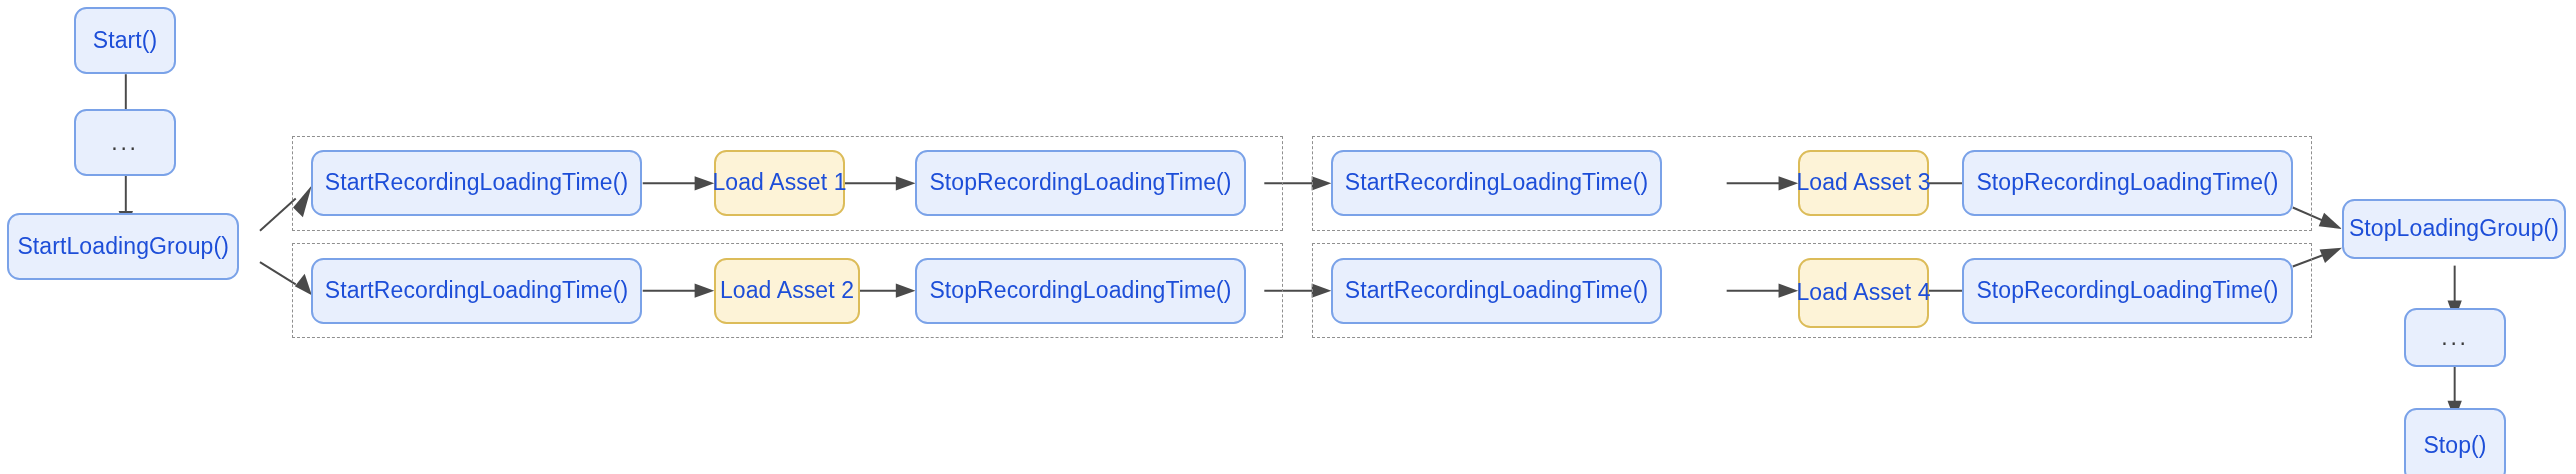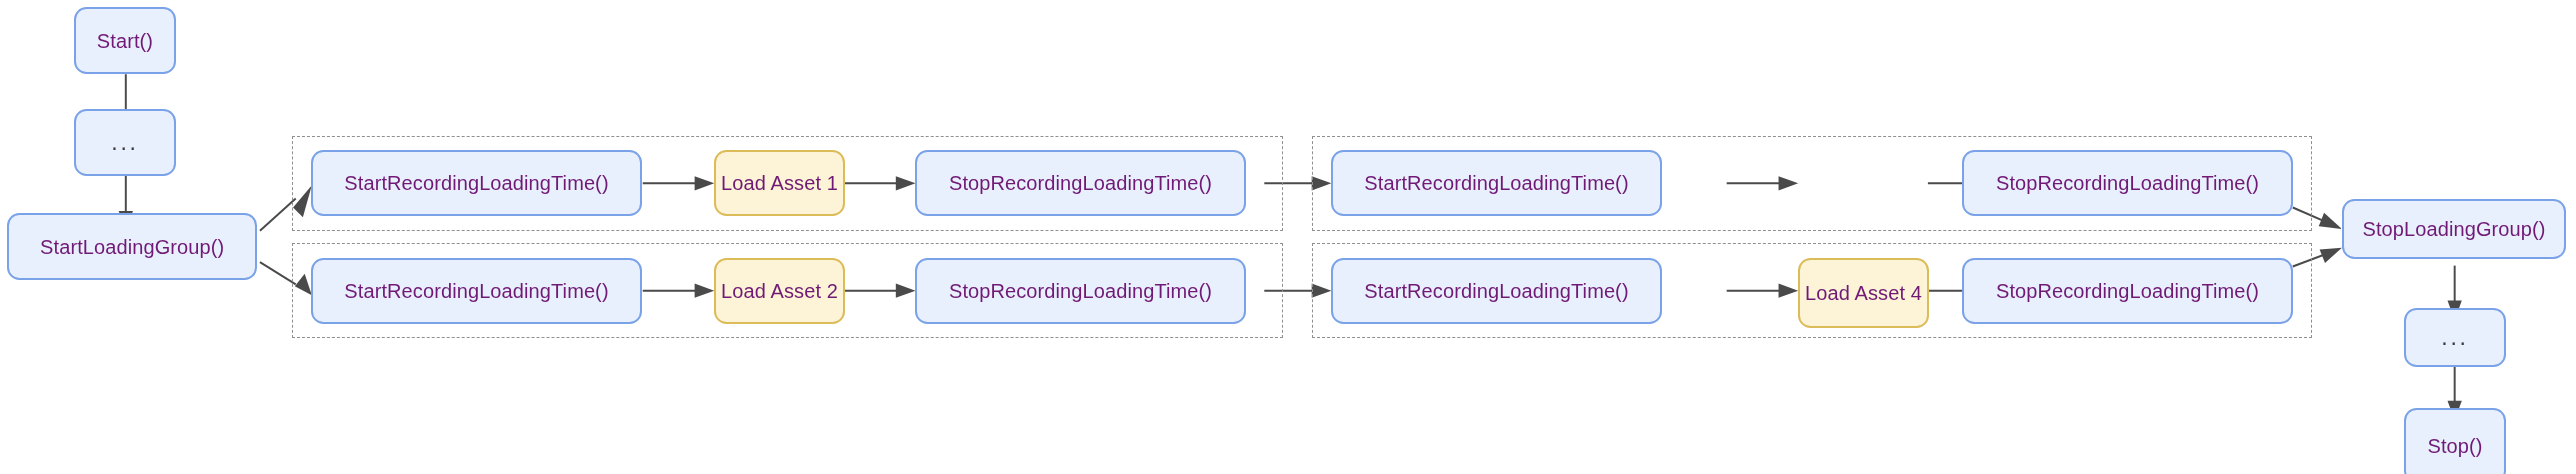--- a/index.html
+++ b/index.html
@@ -16,24 +16,24 @@
   }
   
   .node{
     position:absolute;
     box-sizing:border-box;
     display:flex;
     align-items:center;
     justify-content:center;
     text-align:center;
     border-radius:12.5px;
-    font-size:20px;
+    font-size:23px;
     line-height:1.1;
     letter-spacing:0.1px;
-    color:#701a75;
+    color:#1d4ed8;
     white-space:nowrap;
     padding:0 12.5px;
   }
   .node.blue{
     background:#e8effd;
     border:2px solid #7aa2e8;
   }
   .node.yellow{
     background:#fdf3d7;
     border:2px solid #dcbc59;
@@ -125,37 +125,38 @@
 
   <div class="frame" style="left:292px;  top:136px; width:991px; height:95px;"></div>
   <div class="frame" style="left:292px;  top:243px; width:991px; height:95px;"></div>
   <div class="frame" style="left:1312px; top:136px; width:1000px; height:95px;"></div>
   <div class="frame" style="left:1312px; top:243px; width:1000px; height:95px;"></div>
 
   <div class="node blue" style="left:74px; top:7.2px; width:102px; height:67px;">Start()</div>
 
   <div class="node blue dots" style="left:74px; top:109px; width:102px; height:67px;">...</div>
 
-  <div class="node blue" style="left:7.2px; top:213px; width:250px; height:67px;">StartLoadingGroup()</div>
+  <div class="node blue" style="left:7.2px; top:213px; width:232px; height:67px;">StartLoadingGroup()</div>
 
   <div class="node blue" style="left:2342px; top:199px; width:224px; height:60px;text-align:right;">StopLoadingGroup()</div>
 
   <div class="node blue dots" style="left:2404px; top:308px; width:102px; height:59px;">...</div>
 
   <div class="node blue" style="left:2404px; top:408px; width:102px; height:75px;">Stop()</div>
 
   <div class="node blue" style="left:311px; top:150px; width:331px; height:66px;">StartRecordingLoadingTime()</div>
   <div class="node yellow" style="left:714px; top:150px; width:131px; height:66px;">Load Asset 1</div>
   <div class="node blue" style="left:915px; top:150px; width:331px; height:66px;">StopRecordingLoadingTime()</div>
 
   <div class="node blue" style="left:311px; top:258px; width:331px; height:66px;">StartRecordingLoadingTime()</div>
-  <div class="node yellow" style="left:714px; top:258px; width:131px; height:66px;">Load Asset 2</div>
+  <div class="node yellow" style="left:714px; top:258px; width:146px; height:66px;">Load Asset 2</div>
   <div class="node blue" style="left:915px; top:258px; width:331px; height:66px;">StopRecordingLoadingTime()</div>
 
   <div class="node blue" style="left:1331px; top:150px; width:331px; height:66px;">StartRecordingLoadingTime()</div>
+  <div class="node yellow" style="left:1798px; top:150px; width:131px; height:66px;">Load Asset 3</div>
   <div class="node blue" style="left:1962px; top:150px; width:331px; height:66px;">StopRecordingLoadingTime()</div>
 
   <div class="node blue" style="left:1331px; top:258px; width:331px; height:66px;">StartRecordingLoadingTime()</div>
   <div class="node yellow" style="left:1798px; top:258px; width:131px; height:70px;">Load Asset 4</div>
   <div class="node blue" style="left:1962px; top:258px; width:331px; height:66px;">StopRecordingLoadingTime()</div>
 
 </div>
 
 
 </body></html>

